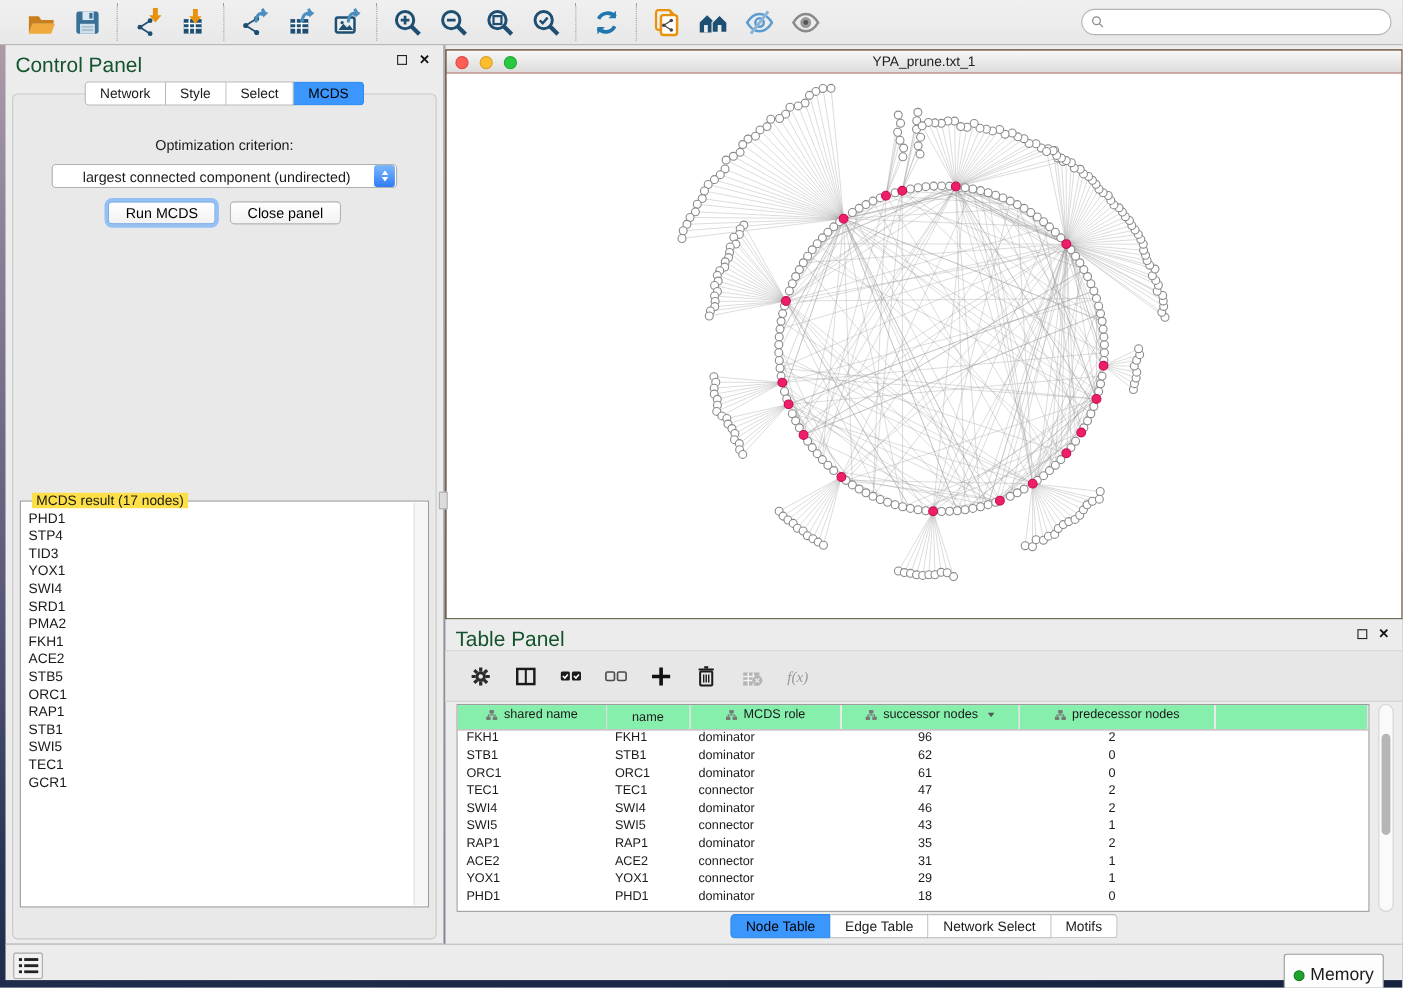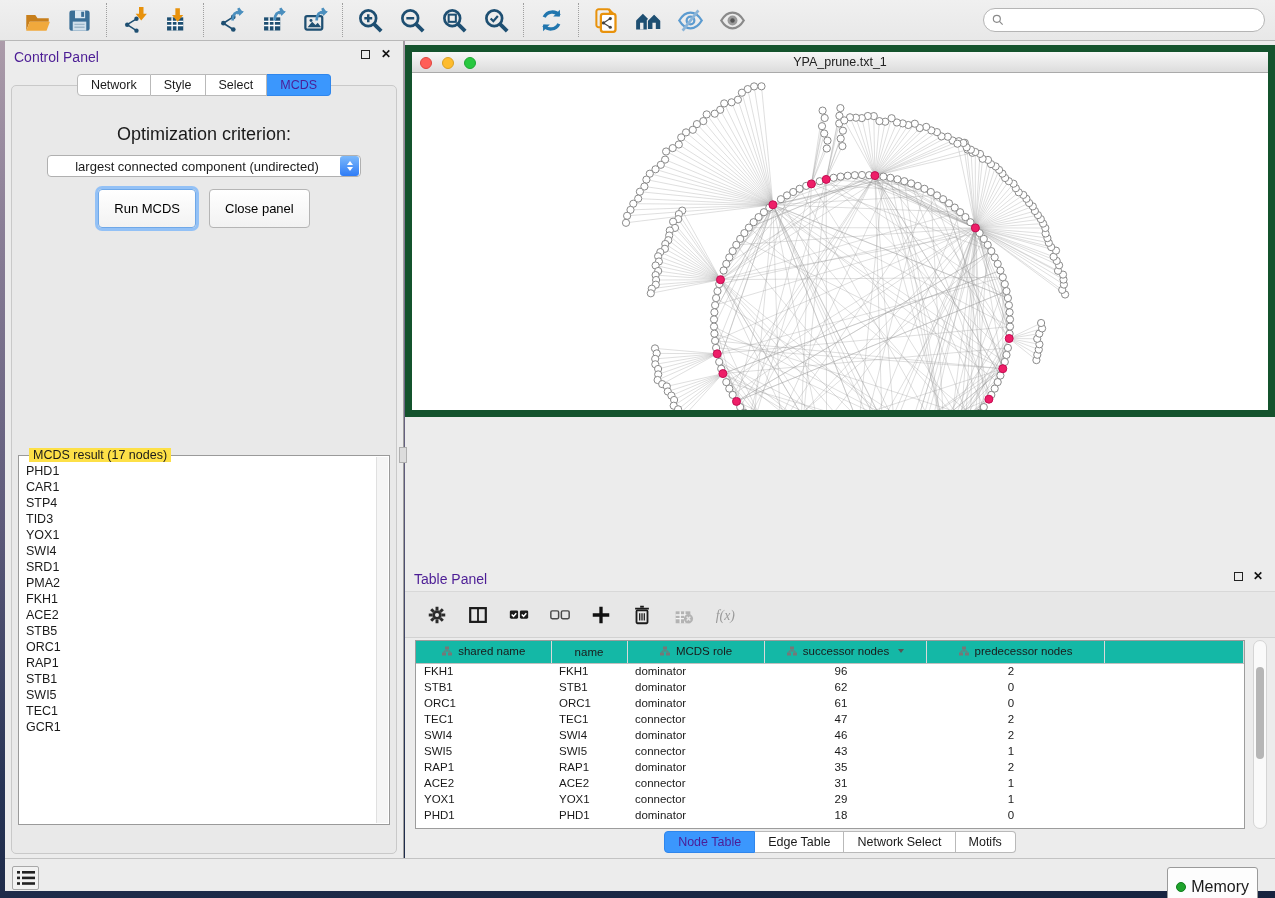--- a/index.html
+++ b/index.html
@@ -18,79 +18,79 @@
   .tb-btn svg { width:27px; height:27px; }
   .search-wrap { position:absolute; right:10px; top:8px; width:282px; height:24px;
     background:#fff; border:1px solid #b5b5b5; border-radius:12px; display:flex; align-items:center; padding-left:7px; }
   .search-wrap svg { width:14px; height:14px; }
   .search-wrap input { border:none; outline:none; flex:1; height:18px; font-size:12px; background:transparent; }
 
   
   .control-panel { position:absolute; left:5px; top:41px; width:399px; height:817px;
     background:#ececec; border-right:1px solid #9f9f9f; }
   .panel-head { position:relative; height:26px; }
-  .panel-title { position:absolute; left:9px; top:8px; font-size:14px; color:#4c1d95; }
+  .panel-title { position:absolute; left:9px; top:8px; font-size:19px; color:#14532d; }
   .wm-float { position:absolute; top:9px; width:9px; height:9px; border:1.5px solid #222; cursor:pointer; }
   .wm-close { position:absolute; top:6px; font-size:12px; font-weight:bold; color:#111; cursor:pointer; }
   .cp-float { right:33px; } .cp-close { right:12px; }
   .seg-tabs { position:absolute; top:33px; left:0; width:100%; display:flex; justify-content:center; z-index:3; }
   .seg-tab { padding:3px 13px; font-size:12.5px; background:#fff; border:1px solid #b9b9b9; border-left:none; cursor:pointer; }
   .seg-tab:first-child { border-left:1px solid #b9b9b9; border-radius:4px 0 0 4px; }
   .seg-tab:last-child { border-radius:0 4px 4px 0; }
-  .seg-tab.sel { background:#3b97fd; border-color:#2f86ec; color:#4c1d95; }
+  .seg-tab.sel { background:#3b97fd; border-color:#2f86ec; color:#000000; }
   .cp-pane { position:absolute; left:6px; right:6px; top:44px; bottom:4px;
     border:1px solid #c9c9c9; border-radius:5px; background:#e9e9e9; padding-top:24px; }
-  .opt-label { text-align:center; font-size:18px; margin-top:14px; }
+  .opt-label { text-align:center; font-size:13px; margin-top:14px; }
   .mac-select { margin:10px auto 0; width:314px; height:22px; background:#fff; border:1px solid #b0b0b0;
     border-radius:4px; display:flex; align-items:center; cursor:pointer; position:relative; }
   .mac-select .val { flex:1; text-align:center; font-size:13px; padding-left:6px; white-space:nowrap; overflow:hidden; }
   .mac-stepper { width:19px; height:20px; margin-right:1px; border-radius:3px;
     background:linear-gradient(#7cb9fb,#2f7cf6); display:flex; flex-direction:column; align-items:center; justify-content:center; gap:2px; }
   .tri-up { width:0; height:0; border-left:3.5px solid transparent; border-right:3.5px solid transparent; border-bottom:4.5px solid #fff; }
   .tri-dn { width:0; height:0; border-left:3.5px solid transparent; border-right:3.5px solid transparent; border-top:4.5px solid #fff; }
   .btn-row { display:flex; justify-content:center; gap:13px; margin-top:12px; }
-  .mac-btn { height:39px; padding:0 15px; background:linear-gradient(#ffffff,#f2f2f2); border:1px solid #b5b5b5;
+  .mac-btn { height:21px; padding:0 15px; background:linear-gradient(#ffffff,#f2f2f2); border:1px solid #b5b5b5;
     border-radius:4px; font-size:13px; cursor:pointer; font-family:"Liberation Sans",sans-serif; }
   .mac-btn.focus { box-shadow:0 0 0 3px rgba(90,167,255,.6); border-color:#6fa8e8; }
   .result-box { position:absolute; left:6px; top:369px; width:372px; height:370px;
     border:1px solid #9a9a9a; background:#fff; }
   .result-legend { position:absolute; left:10px; top:-8px; background:#fde047; padding:0 4px; font-size:12.5px; }
   .result-list { position:absolute; inset:1px 13px 1px 1px; overflow:hidden; padding:6px 0 0 6px; }
   .result-item { font-size:12.5px; line-height:16px; cursor:default; }
   .result-track { position:absolute; top:1px; right:1px; bottom:1px; width:12px; background:#f5f5f5; border-left:1px solid #e0e0e0; }
 
   
   .vsplit-handle { position:absolute; left:399px; top:447px; width:8px; height:16px;
     background:#dcdcdc; border:1px solid #b0b0b0; z-index:5; cursor:col-resize; }
 
   
   .right-col { position:absolute; left:405px; top:41px; width:870px; height:817px; background:#ececec; }
 
-  .net-window { position:absolute; left:0; top:4px; width:870px; height:372px; border:7px solid #14532d; background:#ef4444; }
+  .net-window { position:absolute; left:0; top:4px; width:870px; height:518px; border:1px solid #14532d; background:#ef4444; }
   .net-titlebar { height:21px; background:linear-gradient(#f7f7f7,#dcdcdc); border-bottom:1px solid #aaa;
     position:relative; display:flex; align-items:center; justify-content:center; }
   .net-title { font-size:12.5px; color:#222; }
   .tlight { position:absolute; top:4.5px; width:12px; height:12px; border-radius:50%; cursor:pointer; }
   .tl-red { left:8px; background:#ff5f57; border:1px solid #e0443e; }
   .tl-yellow { left:30px; background:#febc2e; border:1px solid #d9a022; }
   .tl-green { left:52px; background:#28c840; border:1px solid #1ea734; }
   .net-canvas { position:absolute; left:0; top:21px; right:0; bottom:0; background:#fff; overflow:hidden; }
 
   .table-panel { position:absolute; left:0; top:522px; width:870px; height:295px; background:#ececec; }
   .tp-float { right:32px; } .tp-close { right:12px; }
   .tp-toolbar { position:absolute; left:0; right:0; top:28px; height:47px; background:#e7e7e7;
     border-top:1px solid #d8d8d8; border-bottom:1px solid #d2d2d2;
     display:flex; align-items:center; gap:17px; padding-left:20px; }
   .tp-icon { width:24px; height:24px; display:flex; align-items:center; justify-content:center; cursor:pointer; }
   .tp-icon svg { width:22px; height:22px; }
   .tp-icon.disabled { cursor:default; }
 
   .tbl-wrap { position:absolute; left:10px; top:77px; width:830px; height:189px; border:1px solid #9c9c9c; background:#fff; overflow:hidden; }
   table.node-table { border-collapse:collapse; width:100%; table-layout:fixed; font-size:11.5px; }
-  .node-table th { height:22px; background:#14b8a6; border-right:1px solid #d9d9d9; border-bottom:1px solid #c0c0c0;
+  .node-table th { height:22px; background:#86efac; border-right:1px solid #d9d9d9; border-bottom:1px solid #c0c0c0;
     font-weight:normal; text-align:center; cursor:pointer; white-space:nowrap; overflow:hidden; }
   .node-table th .hd { display:inline-flex; align-items:center; gap:5px; }
   .node-table th svg { width:12px; height:12px; }
   .sort-chev { width:0; height:0; border-left:3.5px solid transparent; border-right:3.5px solid transparent; border-top:4px solid #555; margin-left:4px; }
   .node-table td { height:16px; padding:0 8px; white-space:nowrap; overflow:hidden; cursor:default; }
   .node-table td.num { text-align:center; padding-right:16px; }
   .tbl-vscroll { position:absolute; right:8px; top:77px; width:14px; height:189px; background:#fafafa; border:1px solid #d5d5d5; border-radius:7px; }
   .tbl-thumb { position:absolute; left:2px; top:26px; width:8px; height:92px; background:#b6b6b6; border-radius:4px; cursor:grab; }
 
   .tp-tabs { position:absolute; left:0; right:10px; top:268px; display:flex; }
@@ -302,21 +302,20 @@
           </span>
       </div>
       <div class="btn-row">
         <button class="mac-btn focus">Run MCDS</button>
         <button class="mac-btn">Close panel</button>
       </div>
       <div class="result-box">
         <span class="result-legend">MCDS result (17 nodes)</span>
         <div class="result-list" id="mcds-list">
             <div class="result-item">PHD1</div>
-            <div class="result-item">CAR1</div>
             <div class="result-item">STP4</div>
             <div class="result-item">TID3</div>
             <div class="result-item">YOX1</div>
             <div class="result-item">SWI4</div>
             <div class="result-item">SRD1</div>
             <div class="result-item">PMA2</div>
             <div class="result-item">FKH1</div>
             <div class="result-item">ACE2</div>
             <div class="result-item">STB5</div>
             <div class="result-item">ORC1</div>

